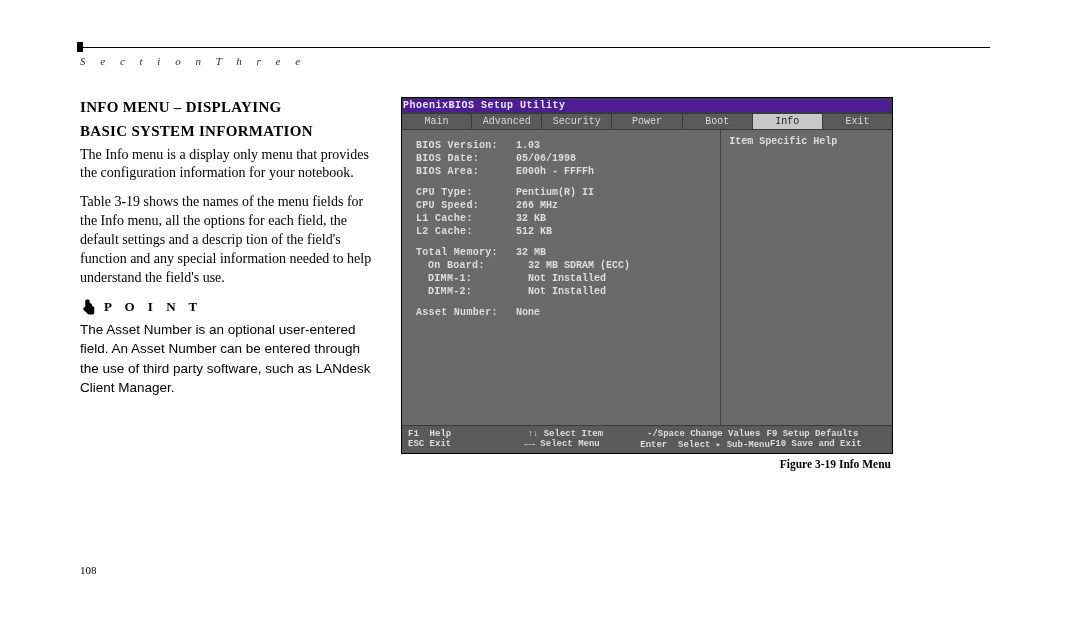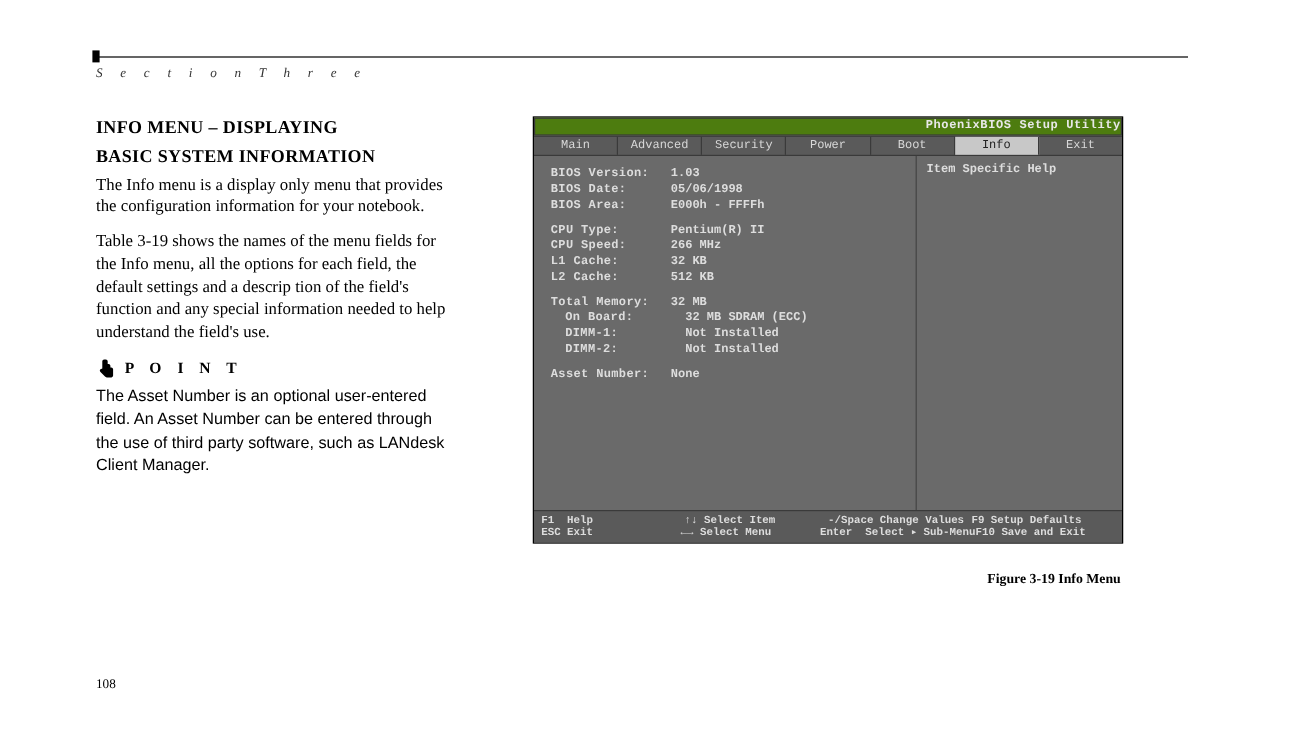--- a/index.html
+++ b/index.html
@@ -1,46 +1,46 @@
 <!DOCTYPE html>
 <html><head>
 <meta charset="utf-8">
 <style>
 html,body{margin:0;padding:0;background:#fff;font-family:Georgia,'Times New Roman',serif;color:#000}
 .page{width:1080px;height:594px;position:relative;box-sizing:border-box;padding:55px 90px 30px 80px}
 .rule{position:absolute;left:80px;right:90px;top:47px;height:1px;background:#000}
 .tick{position:absolute;left:77px;top:42px;width:6px;height:10px;background:#000}
 .section{font-size:11px;letter-spacing:6px;font-style:italic;color:#333;margin-bottom:30px}
-.cols{display:flex;gap:64px}
+.cols{display:flex;gap:21px}
 .left{width:300px;font-size:14px;line-height:1.35}
 h1{font-size:15px;font-weight:700;letter-spacing:.3px;margin:0 0 4px 0}
 .left p{margin:0 0 10px 0}
 .point-row{display:flex;gap:6px;margin-top:8px}
 .hand{width:18px;height:18px}
 .point-lbl{font-weight:700;letter-spacing:5px;font-size:13px}
 .point-body{font-family:Arial,Helvetica,sans-serif;font-size:13.5px;line-height:1.45;margin-top:4px}
 .right{flex:1}
 .bios{border:1px solid #000;background:#b8b8b8;font-family:'Courier New',monospace;font-size:10px;color:#d8d8d8;width:490px}
-.bt{background:#4d7c0f;text-align:right;color:#e8e8e8;font-weight:700;padding:1px 0;border:1px solid #3a3a3a;letter-spacing:.5px}
+.bt{background:#4c1d95;text-align:left;color:#e8e8e8;font-weight:700;padding:1px 0;border:1px solid #3a3a3a;letter-spacing:.5px}
 .tabs{display:flex;background:#5a5a5a;border-top:1px solid #3a3a3a;border-bottom:1px solid #3a3a3a}
 .tab{flex:1;text-align:center;padding:2px 0;color:#d8d8d8;font-weight:400;border-right:1px solid #3a3a3a}
 .tab:last-child{border-right:none}
 .tab.sel{background:#c8c8c8;color:#222}
 .body{display:flex;background:#6a6a6a;height:295px}
 .lp{flex:1.9;padding:10px 10px 6px 14px;border-right:1px solid #444}
 .rp{flex:1;padding:6px 8px;text-align:left;color:#ddd;font-weight:700}
 .row{display:flex;margin:0 0 2px 0}
 .k{width:100px;color:#ddd;font-weight:700;letter-spacing:.3px}
 .v{color:#ddd;font-weight:700}
 .gap{height:8px}
 .ind{padding-left:12px}
 .foot{background:#5a5a5a;border-top:1px solid #3a3a3a;padding:3px 6px;color:#ddd;font-weight:700;font-size:9px}
 .fr{display:flex}
 .fc{flex:1;white-space:pre}
-.cap{font-size:11.5px;font-weight:700;text-align:right;margin-top:24px;width:490px}
+.cap{font-size:11.5px;font-weight:700;text-align:right;margin-top:4px;width:490px}
 .pn{position:absolute;left:80px;bottom:18px;font-size:11px}
 </style>
 </head>
 <body>
 
 <div class="page">
   <div class="rule"></div>
   <div class="tick"></div>
   <div class="section">S e c t i o n   T h r e e</div>
 

